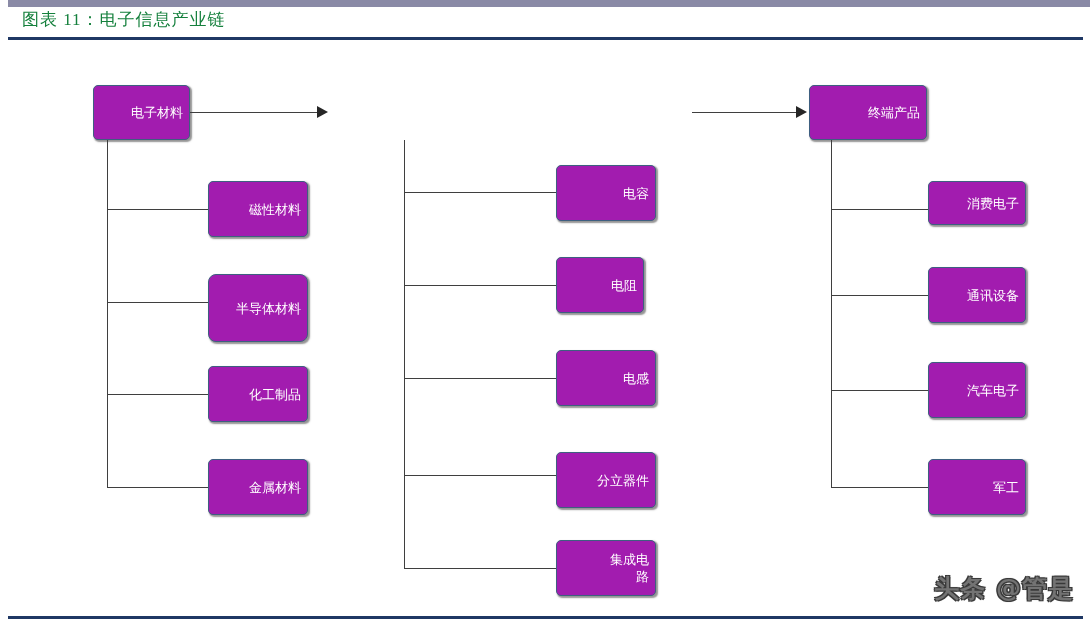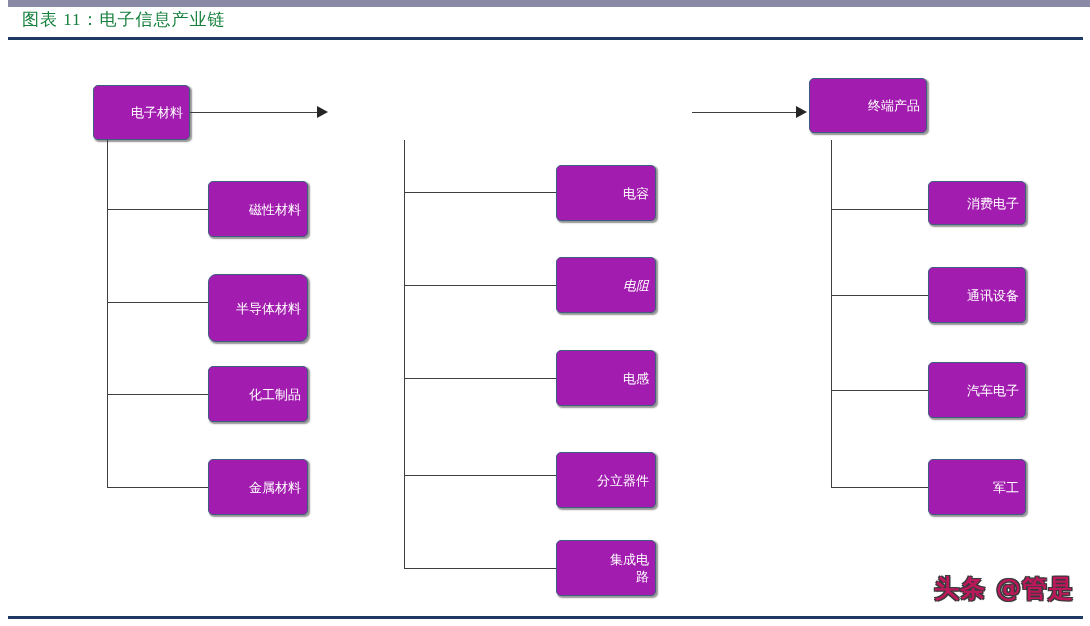--- a/index.html
+++ b/index.html
@@ -110,21 +110,21 @@
   }
 
   
   .watermark {
     position: absolute;
     right: 16px;
     top: 572px;
     font-family: "DejaVu Sans", sans-serif;
     font-size: 25px;
     font-weight: bold;
-    color: #be185d;
+    color: #737373;
     letter-spacing: 1px;
     text-shadow:
       -1.2px -1.2px 0 #3a3a3a,
        1.2px -1.2px 0 #3a3a3a,
       -1.2px  1.2px 0 #3a3a3a,
        1.2px  1.2px 0 #3a3a3a,
        0 0 2px #4a4a4a;
     white-space: nowrap;
     z-index: 5;
     margin-left: 12px;
@@ -172,34 +172,34 @@
   <div class="line-v" style="left:404px; top:140px; height:428px;"></div>
   <div class="line-h" style="left:404px; top:192px; width:152px;"></div>
   <div class="line-h" style="left:404px; top:285px; width:152px;"></div>
   <div class="line-h" style="left:404px; top:378px; width:152px;"></div>
   <div class="line-h" style="left:404px; top:475px; width:152px;"></div>
   <div class="line-h" style="left:404px; top:568px; width:152px;"></div>
 
   <div class="node" style="left:556px; top:165px; width:100px; height:56px;">
     <span class="label">电容</span>
   </div>
-  <div class="node" style="left:556px; top:257px; width:100px; height:56px;font-style:italic;">
+  <div class="node" style="left:556px; top:257px; width:88px; height:56px;">
     <span class="label">电阻</span>
   </div>
   <div class="node" style="left:556px; top:350px; width:100px; height:56px;">
     <span class="label">电感</span>
   </div>
   <div class="node" style="left:556px; top:452px; width:100px; height:56px;">
     <span class="label">分立器件</span>
   </div>
   <div class="node" style="left:556px; top:540px; width:100px; height:56px;padding-left:48px;">
     <span class="label">集成电路</span>
   </div>
 
-  <div class="node head" style="left:809px; top:78px; width:118px; height:55px;">
+  <div class="node head" style="left:809px; top:85px; width:118px; height:55px;">
     <span class="label">终端产品</span>
   </div>
 
   <div class="line-v" style="left:831px; top:140px; height:348px;"></div>
   <div class="line-h" style="left:831px; top:209px; width:97px;"></div>
   <div class="line-h" style="left:831px; top:295px; width:97px;"></div>
   <div class="line-h" style="left:831px; top:390px; width:97px;"></div>
   <div class="line-h" style="left:831px; top:487px; width:97px;"></div>
 
   <div class="node" style="left:928px; top:181px; width:98px; height:44px;padding-left:32px;">

